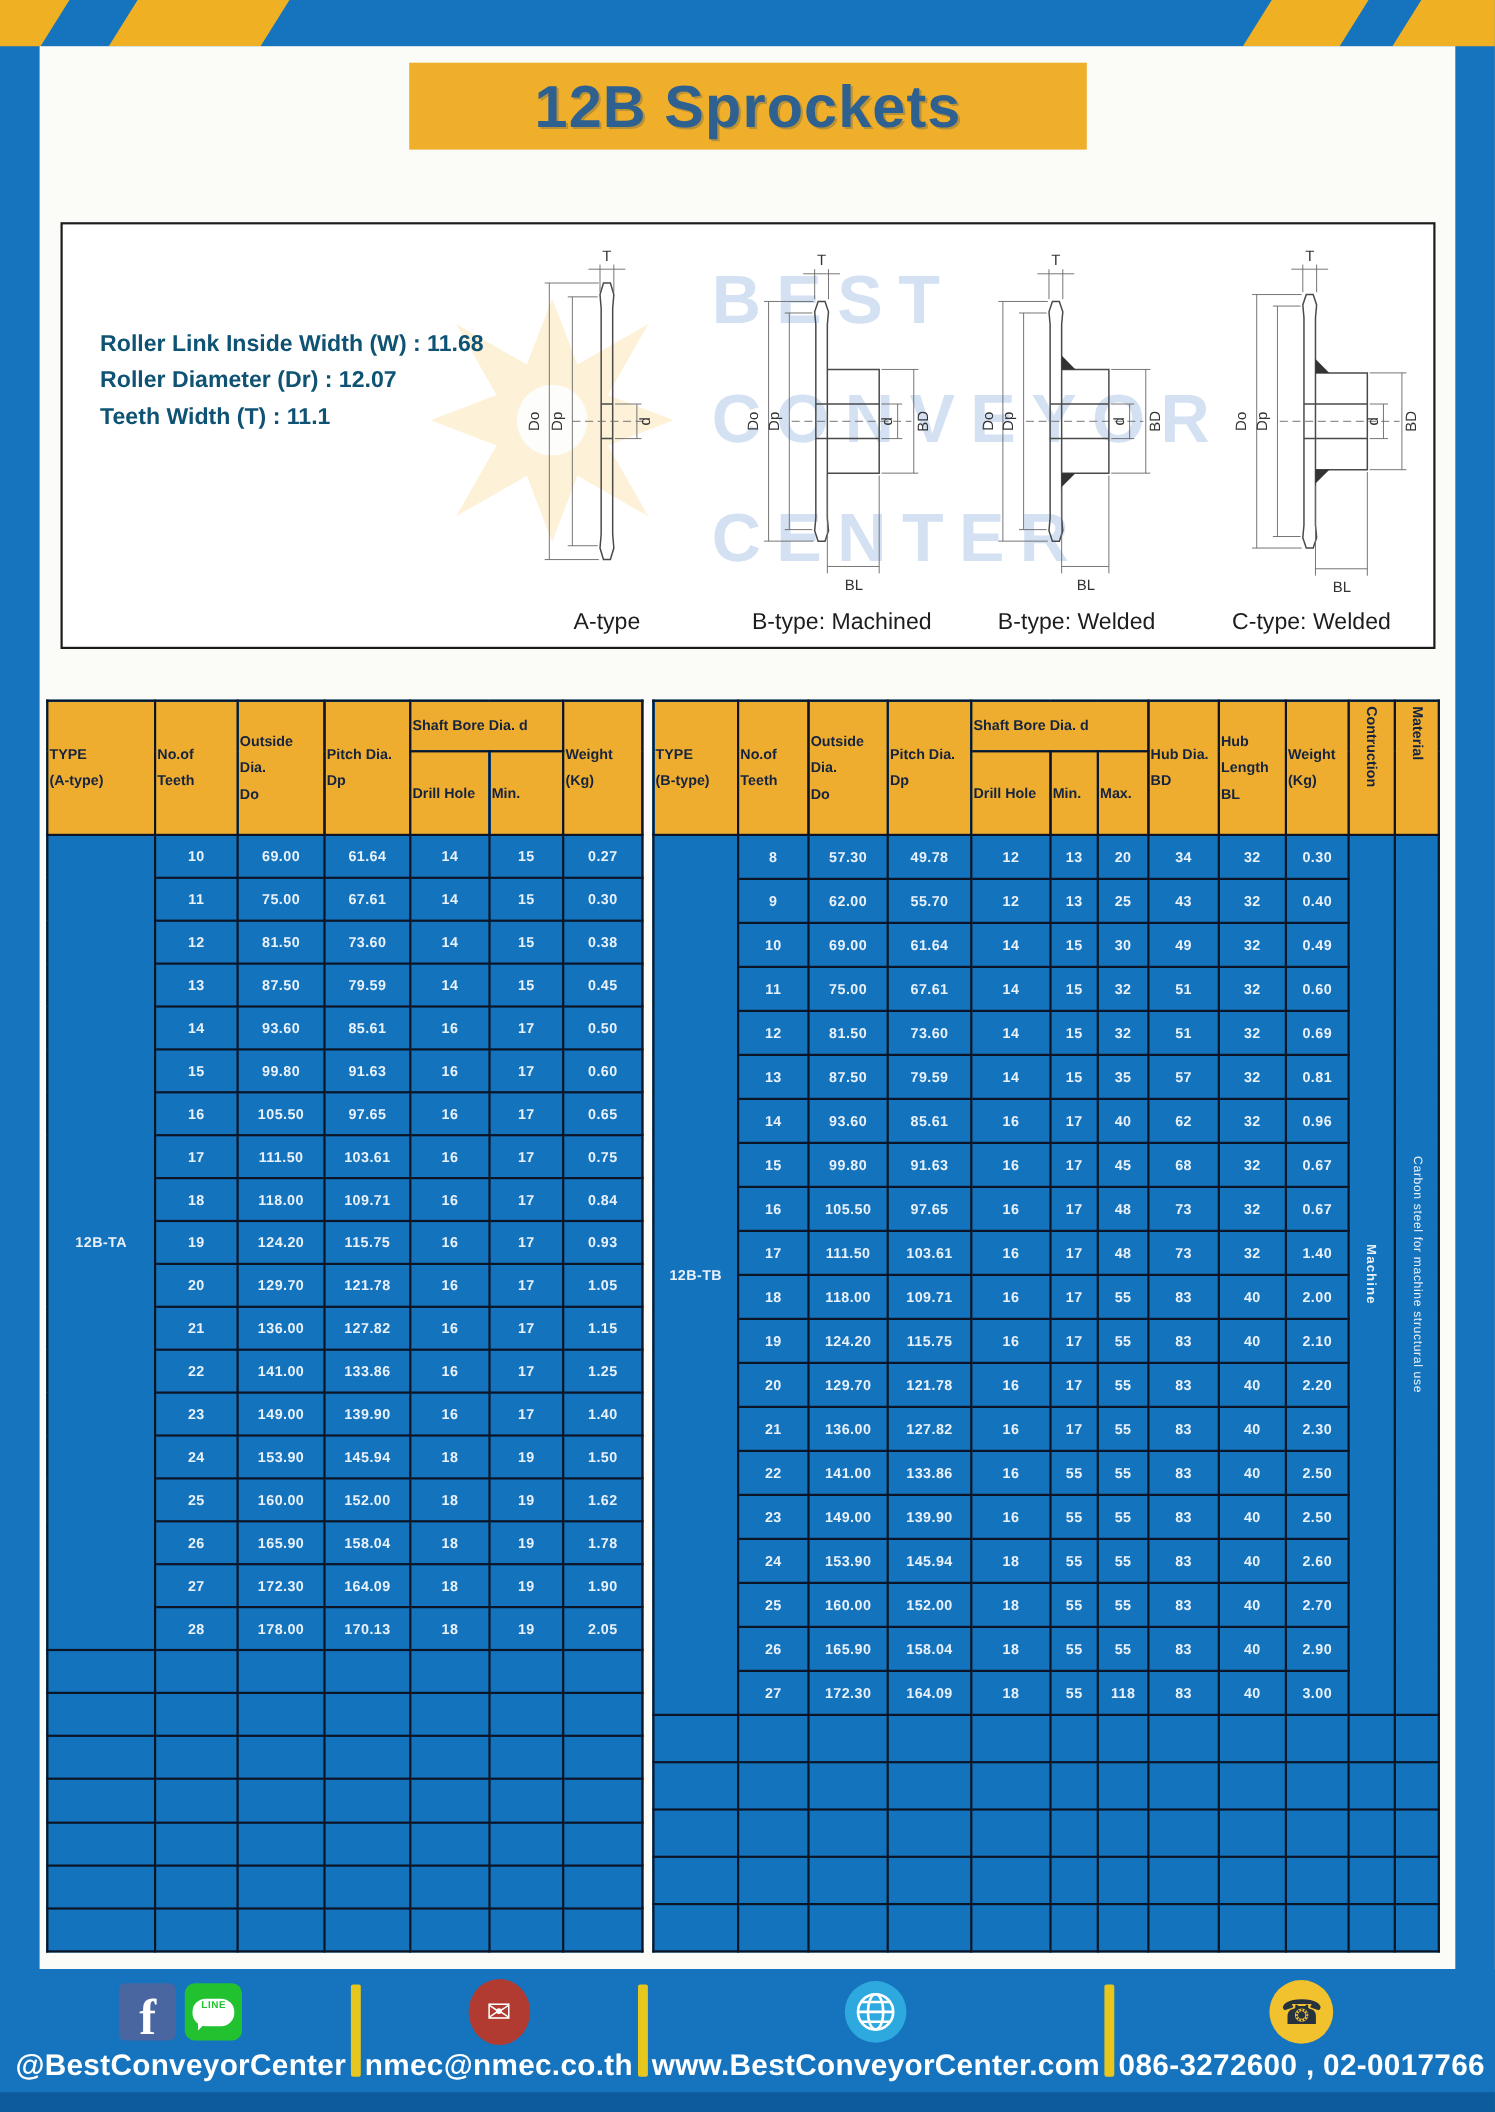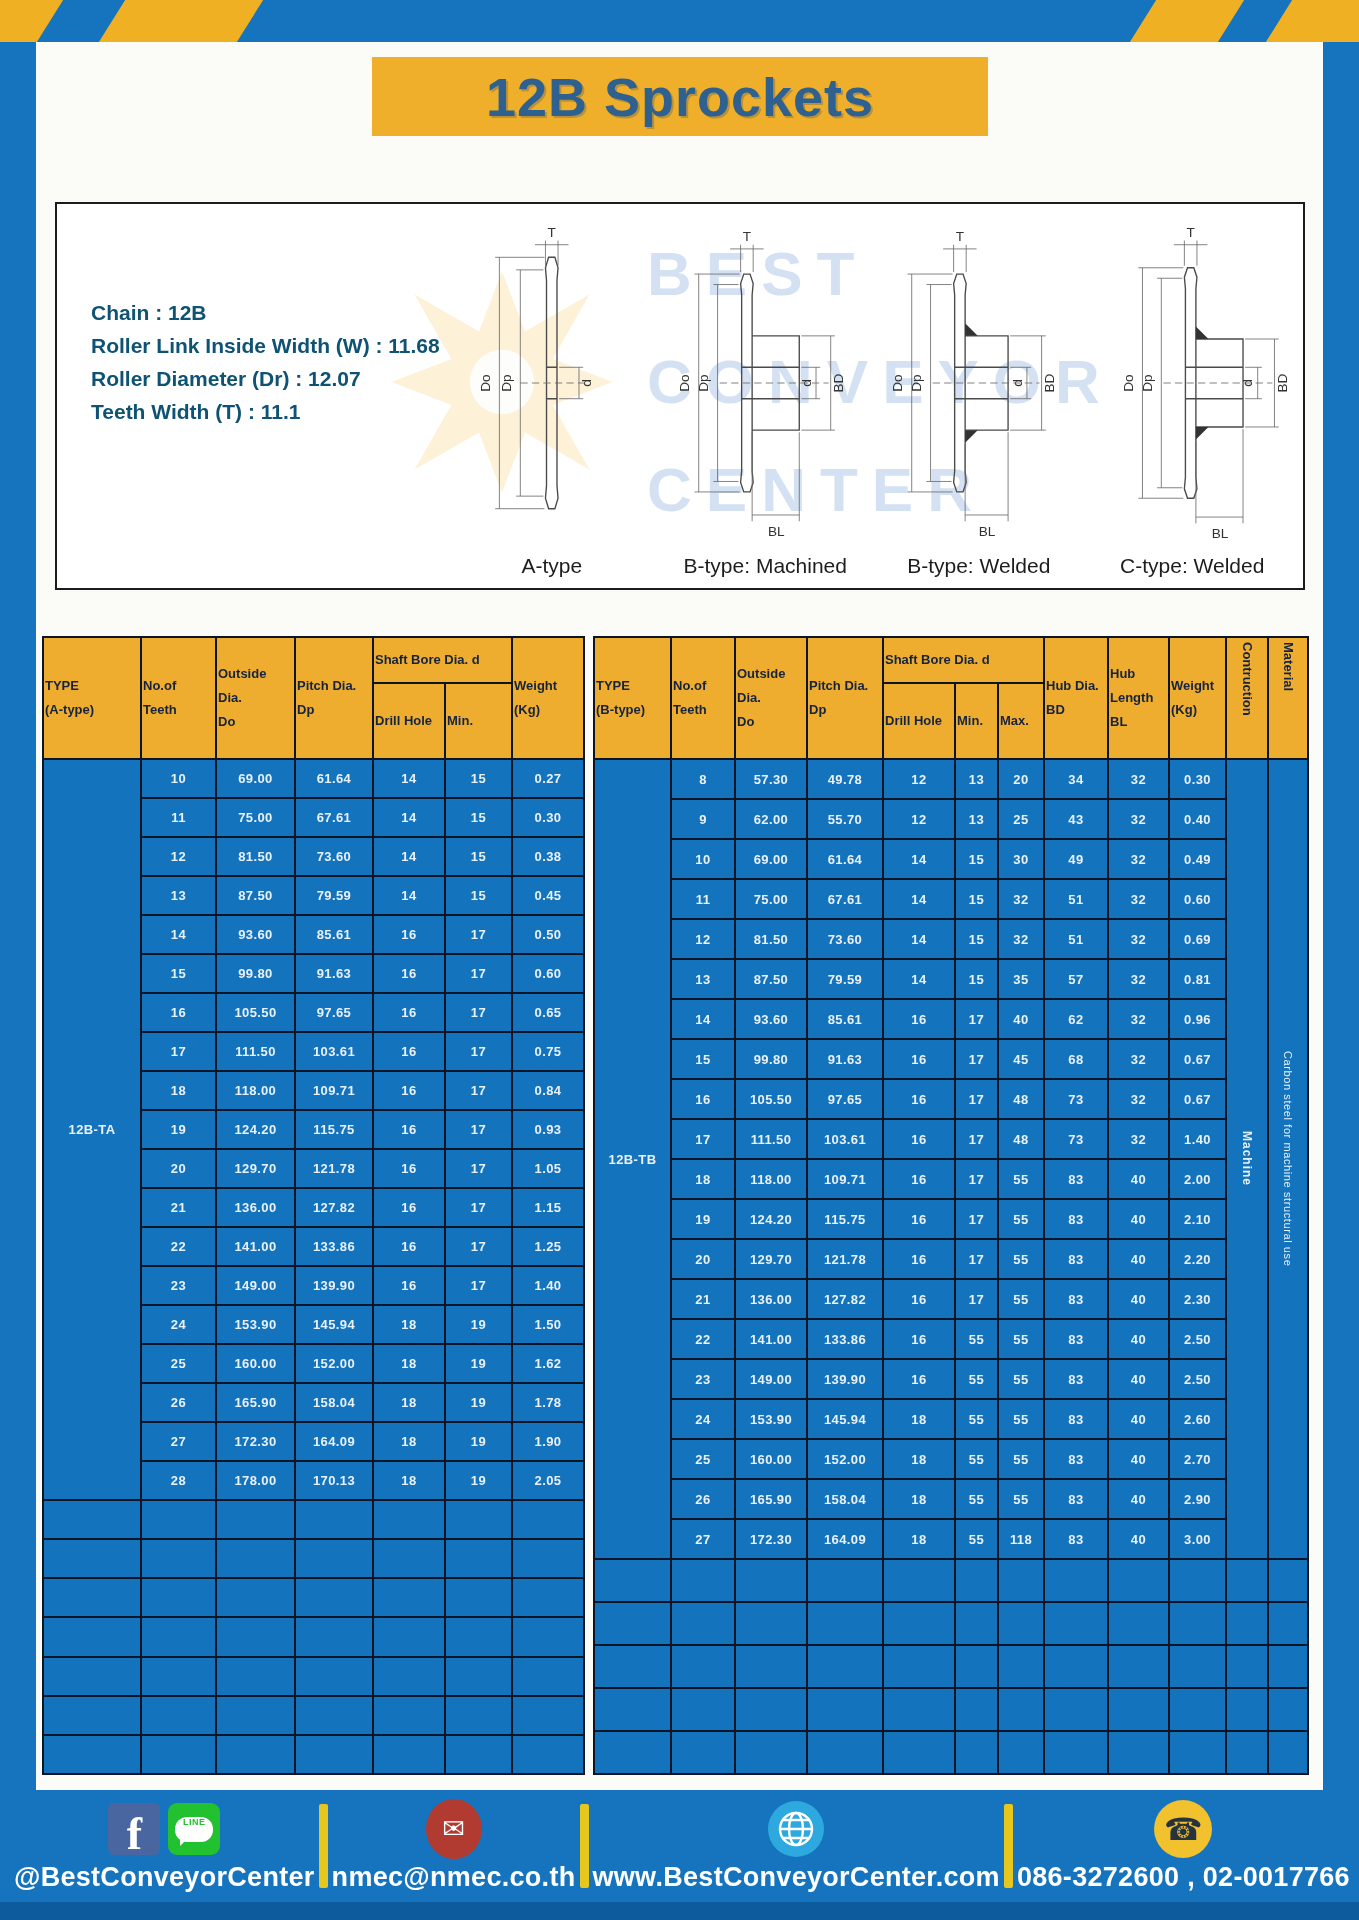--- a/index.html
+++ b/index.html
@@ -111,21 +111,20 @@
           <circle cx="50" cy="50" r="14" fill="#fbfbf7"></circle>
         </svg>
         <div class="wm-text">
           <div>BEST</div>
           <div>CONVEYOR</div>
           <div>CENTER</div>
         </div>
       </div>
 
       <div class="specs">
-        <div>Chain  :  12B</div>
         <div>Roller Link Inside Width (W) : 11.68</div>
         <div>Roller Diameter (Dr)  : 12.07</div>
         <div>Teeth Width (T)  :  11.1</div>
       </div>
 
       <div class="drawings">
 
         <div class="fig">
           <svg viewBox="0 0 200 300">
             <g class="tech">

